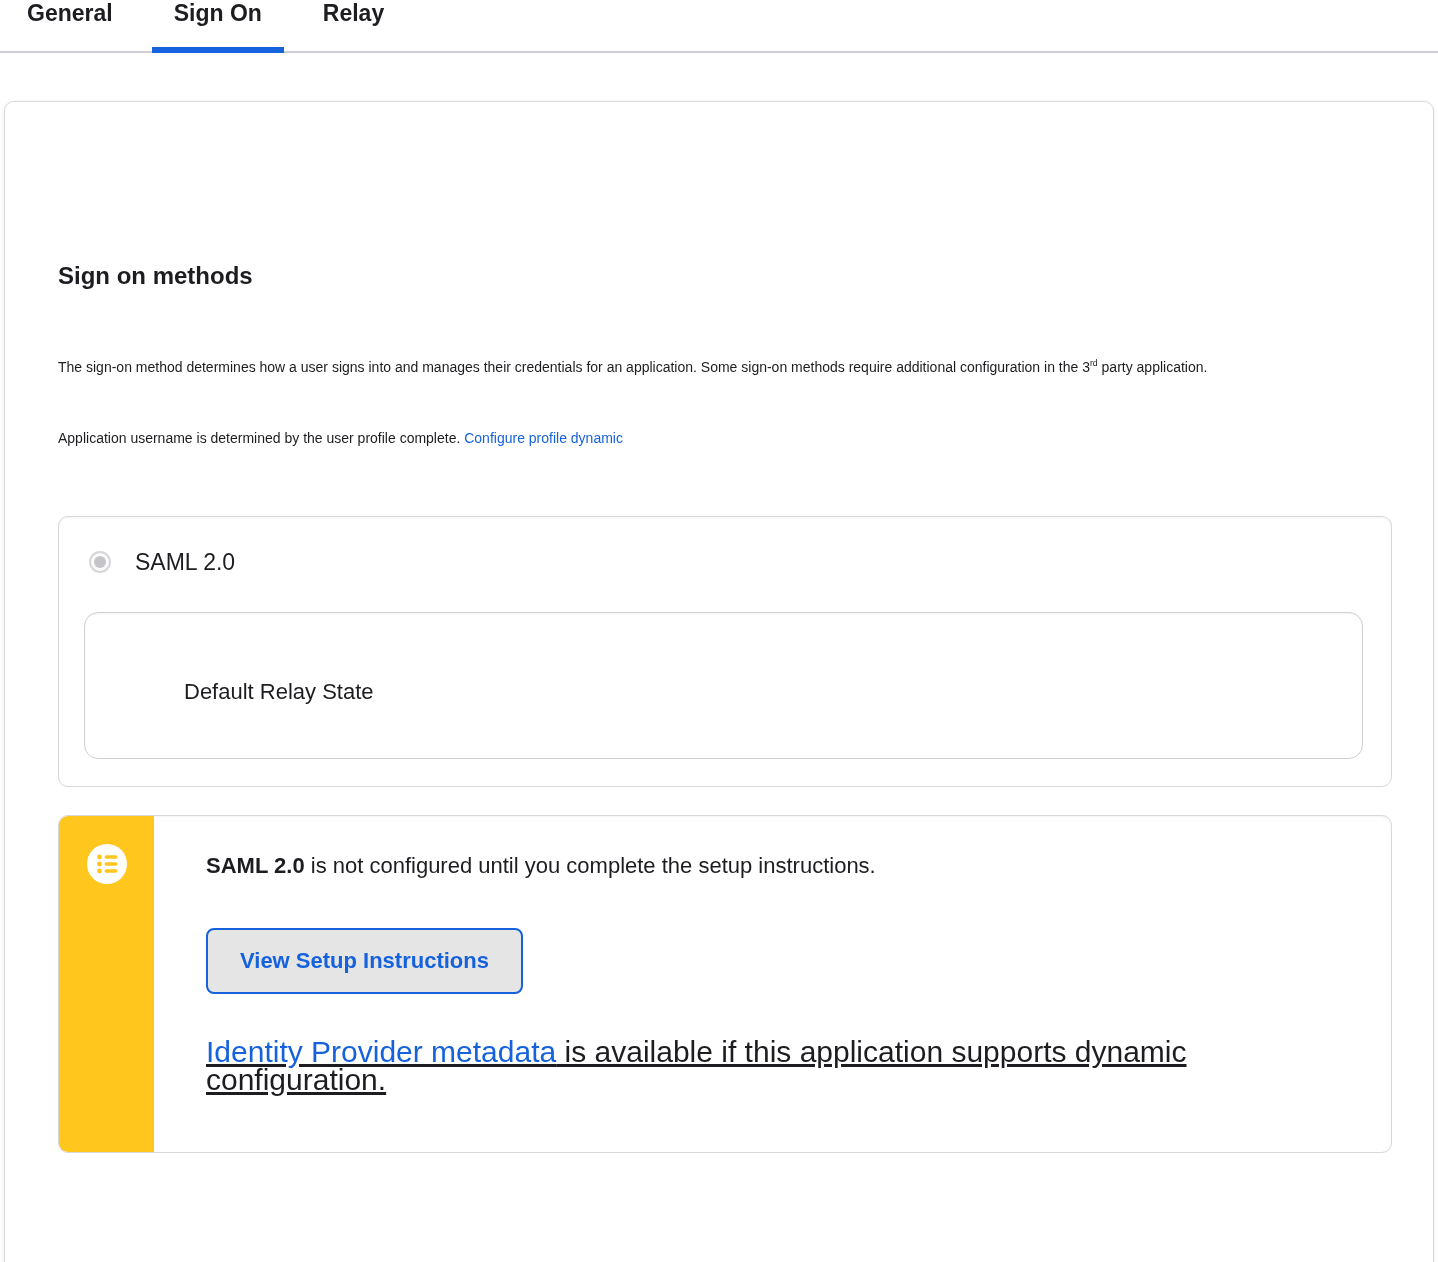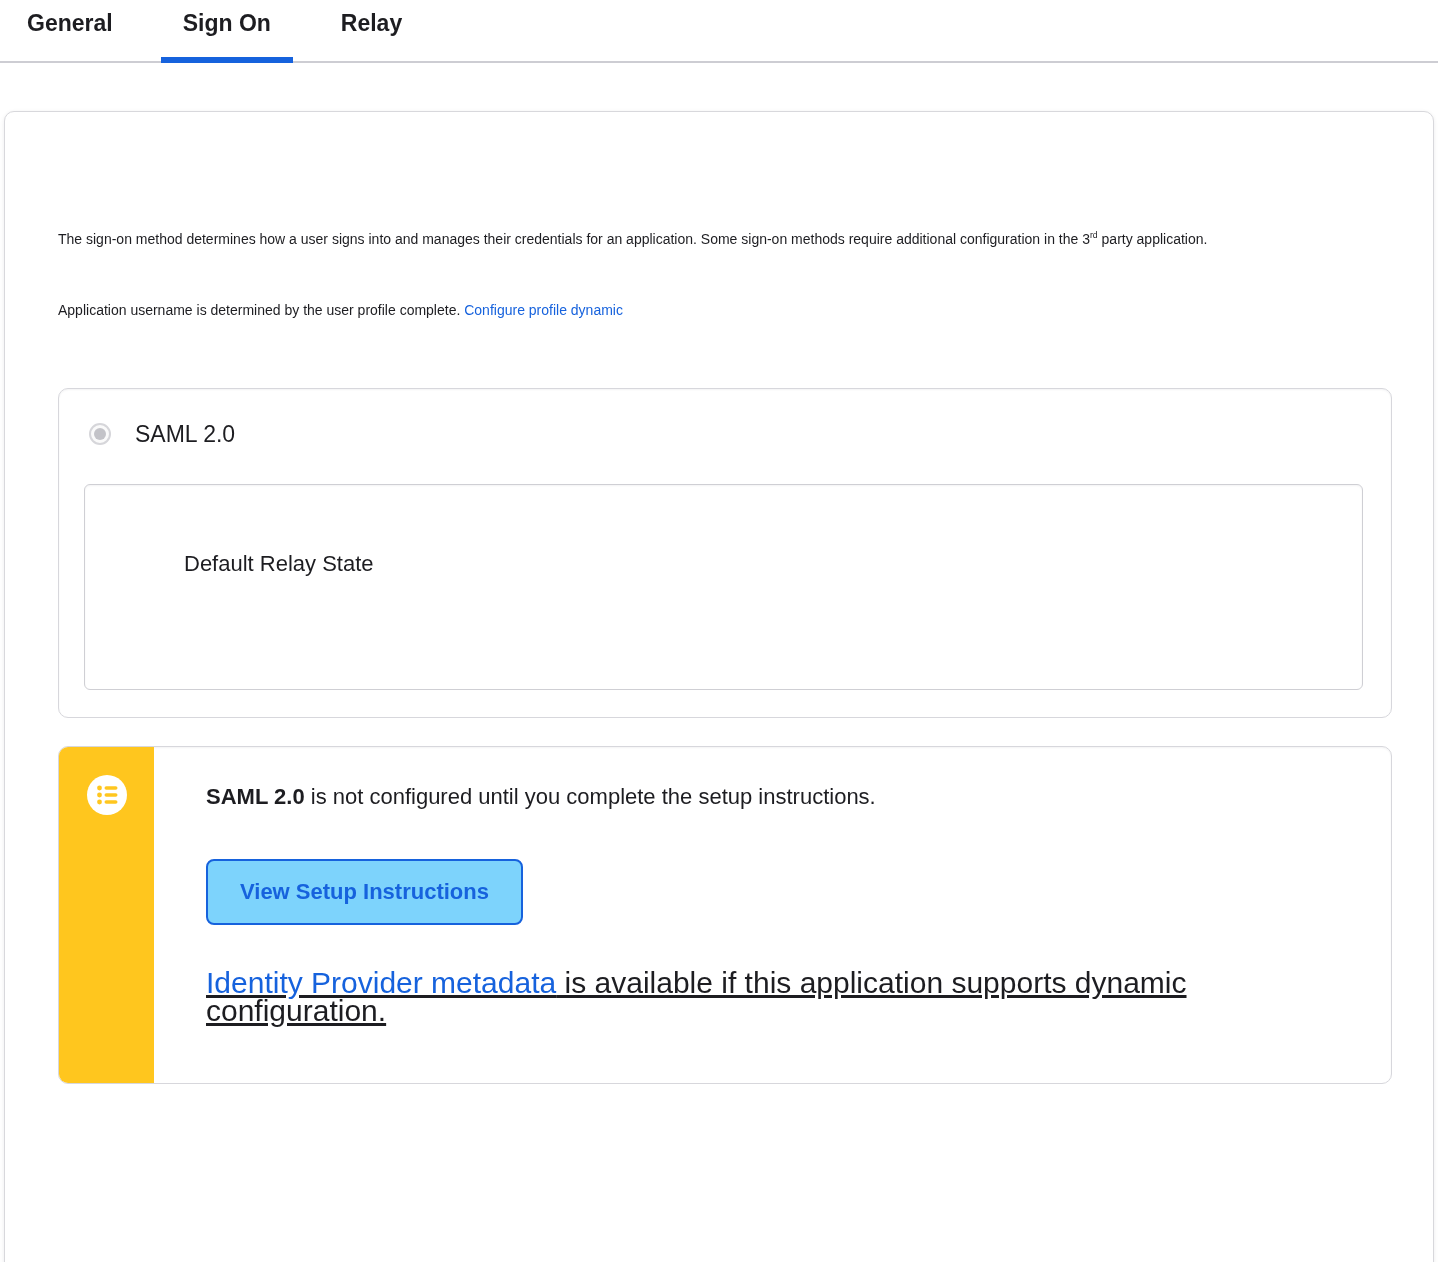--- a/index.html
+++ b/index.html
@@ -10,22 +10,22 @@
     height: 1262px;
     overflow: hidden;
     background: #ffffff;
     font-family: "Liberation Sans", sans-serif;
     color: #1d1d21;
   }
 
   
   .tabs {
     display: flex;
-    gap: 26px;
-    padding: 10px 0 0 5px;
+    gap: 17px;
+    padding: 0 0 0 5px;
     border-bottom: 2px solid #cdcdd3;
     align-items: flex-end;
   }
   .tab {
     font-size: 23px;
     font-weight: bold;
     color: #1d1d21;
     padding: 0 22px 24px;
     position: relative;
     cursor: pointer;
@@ -118,22 +118,22 @@
   .radio-dot {
     width: 12px; height: 12px;
     border-radius: 50%;
     background: #c3c3c8;
   }
   .radio-label { font-size: 23px; }
 
   .relay-box {
     margin-top: 36px;
     border: 1px solid #cfcfd4;
-    border-radius: 6px;
-    height: 206px;
+    border-radius: 14px;
+    height: 147px;
     padding: 66px 0 0 99px;
     font-size: 22px;
     box-shadow: inset 0 1px 2px rgba(29,29,33,0.05);
   }
 
   
   .callout {
     margin-top: 28px;
     height: 338px;
     border: 1px solid #d7d7dc;
@@ -162,21 +162,21 @@
   }
   .callout-text strong { font-weight: bold; }
   .setup-btn {
     display: inline-block;
     margin-top: 48px;
     padding: 18px 32px;
     font-family: "Liberation Sans", sans-serif;
     font-size: 22px;
     font-weight: bold;
     color: #1662dd;
-    background: #7dd3fc;
+    background: #e5e5e5;
     border: 2px solid #1662dd;
     border-radius: 8px;
     cursor: pointer;
   }
   .metadata-line {
     margin: 44px 0 0;
     font-size: 30px;
     line-height: 28px;
     text-decoration: underline;
   }
@@ -186,20 +186,21 @@
 
 <nav class="tabs">
   <div class="tab">General</div>
   <div class="tab active">Sign On</div>
   <div class="tab">Relay</div>
 </nav>
 
 <main class="card">
 
 
+  <h2 class="section-heading">Sign on methods</h2>
 
   <p class="desc"><span>The sign-on method determines how a user signs into and manages their credentials for an application. Some sign-on methods require additional configuration in the 3</span><sup>rd</sup><span> party application.</span></p>
 
   <p class="desc"><span>Application username is determined by the user profile complete. </span><a class="inline-link">Configure profile dynamic</a></p>
 
   <div class="saml-box">
     <div class="radio-row">
       <span class="radio">
           <span class="radio-dot"></span>
         </span>

